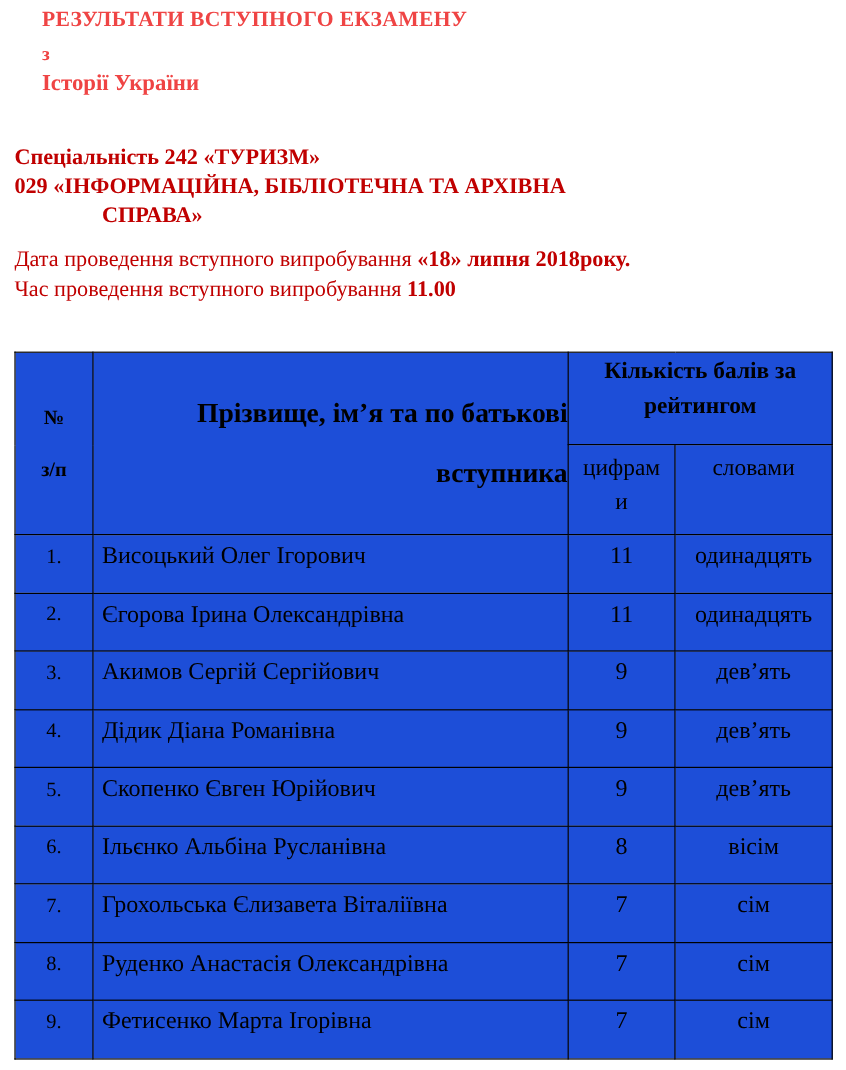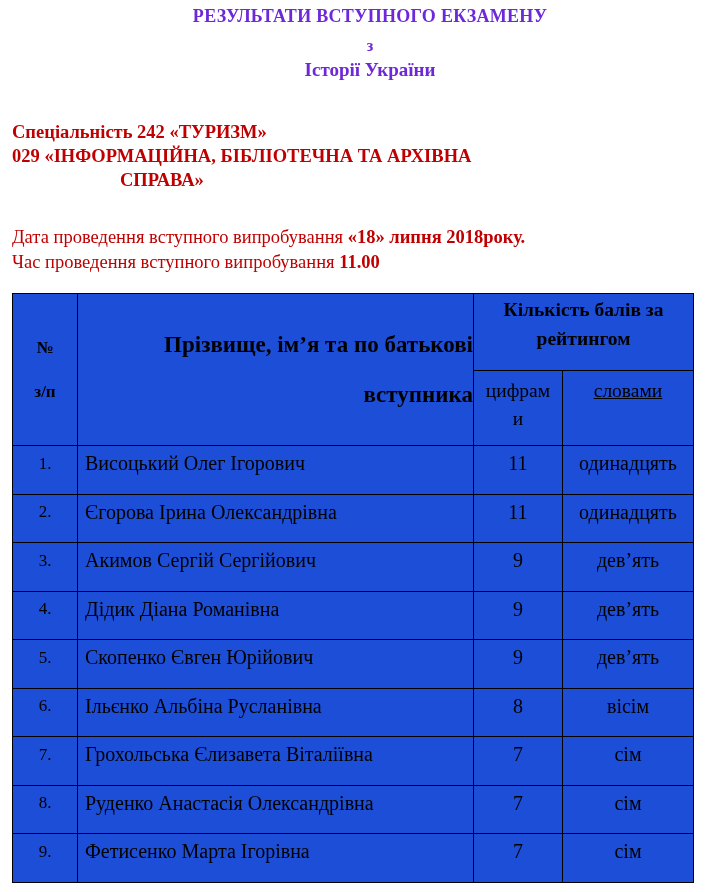--- a/index.html
+++ b/index.html
@@ -13,50 +13,48 @@
     color: #000000;
     overflow: hidden;
   }
 
   
   .doc-title {
     position: absolute;
     top: 6px;
     left: 35px;
     width: 670px;
-    text-align: center;
-    font-weight: bold;
-    color: #6d28d9;
+    font-weight: bold;
+    color: #ef4444;
   }
   .doc-title .t1 { font-size: 18px; letter-spacing: 0.3px; }
   .doc-title .t2 { font-size: 16px; margin-top: 10px; }
   .doc-title .t3 { font-size: 19px; margin-top: 4px; }
 
   
   .specialty {
     position: absolute;
     top: 120px;
     left: 12px;
     font-weight: bold;
     color: #C00000;
     font-size: 18.5px;
     line-height: 24px;
   }
   .specialty .s2 { }
-  .specialty .s3 { margin-left: 108px; }
+  .specialty .s3 { margin-left: 73px; }
 
   
   .exam-info {
     position: absolute;
     top: 205px;
     left: 12px;
     color: #C00000;
     font-size: 18.5px;
     line-height: 25px;
-    margin-top: 20px;
   }
   .exam-info .val { font-weight: bold; }
 
   
   .results-table {
     position: absolute;
     top: 293px;
     left: 12px;
     width: 681px;
     border-collapse: collapse;
@@ -92,21 +90,21 @@
     line-height: 29px;
   }
   th.h-digits, th.h-words {
     font-weight: normal;
     font-size: 19.5px;
     text-align: center;
     vertical-align: top;
     line-height: 28px;
   }
   th.h-digits { padding: 6px 11px 0; word-break: break-all; }
-  th.h-words  { padding: 6px 0 0; text-decoration: underline; }
+  th.h-words  { padding: 6px 0 0; }
 
   td.c-num {
     text-align: center;
     vertical-align: middle;
     font-size: 17px;
     padding-bottom: 12px;
   }
   td.c-name {
     text-align: left;
     vertical-align: middle;

